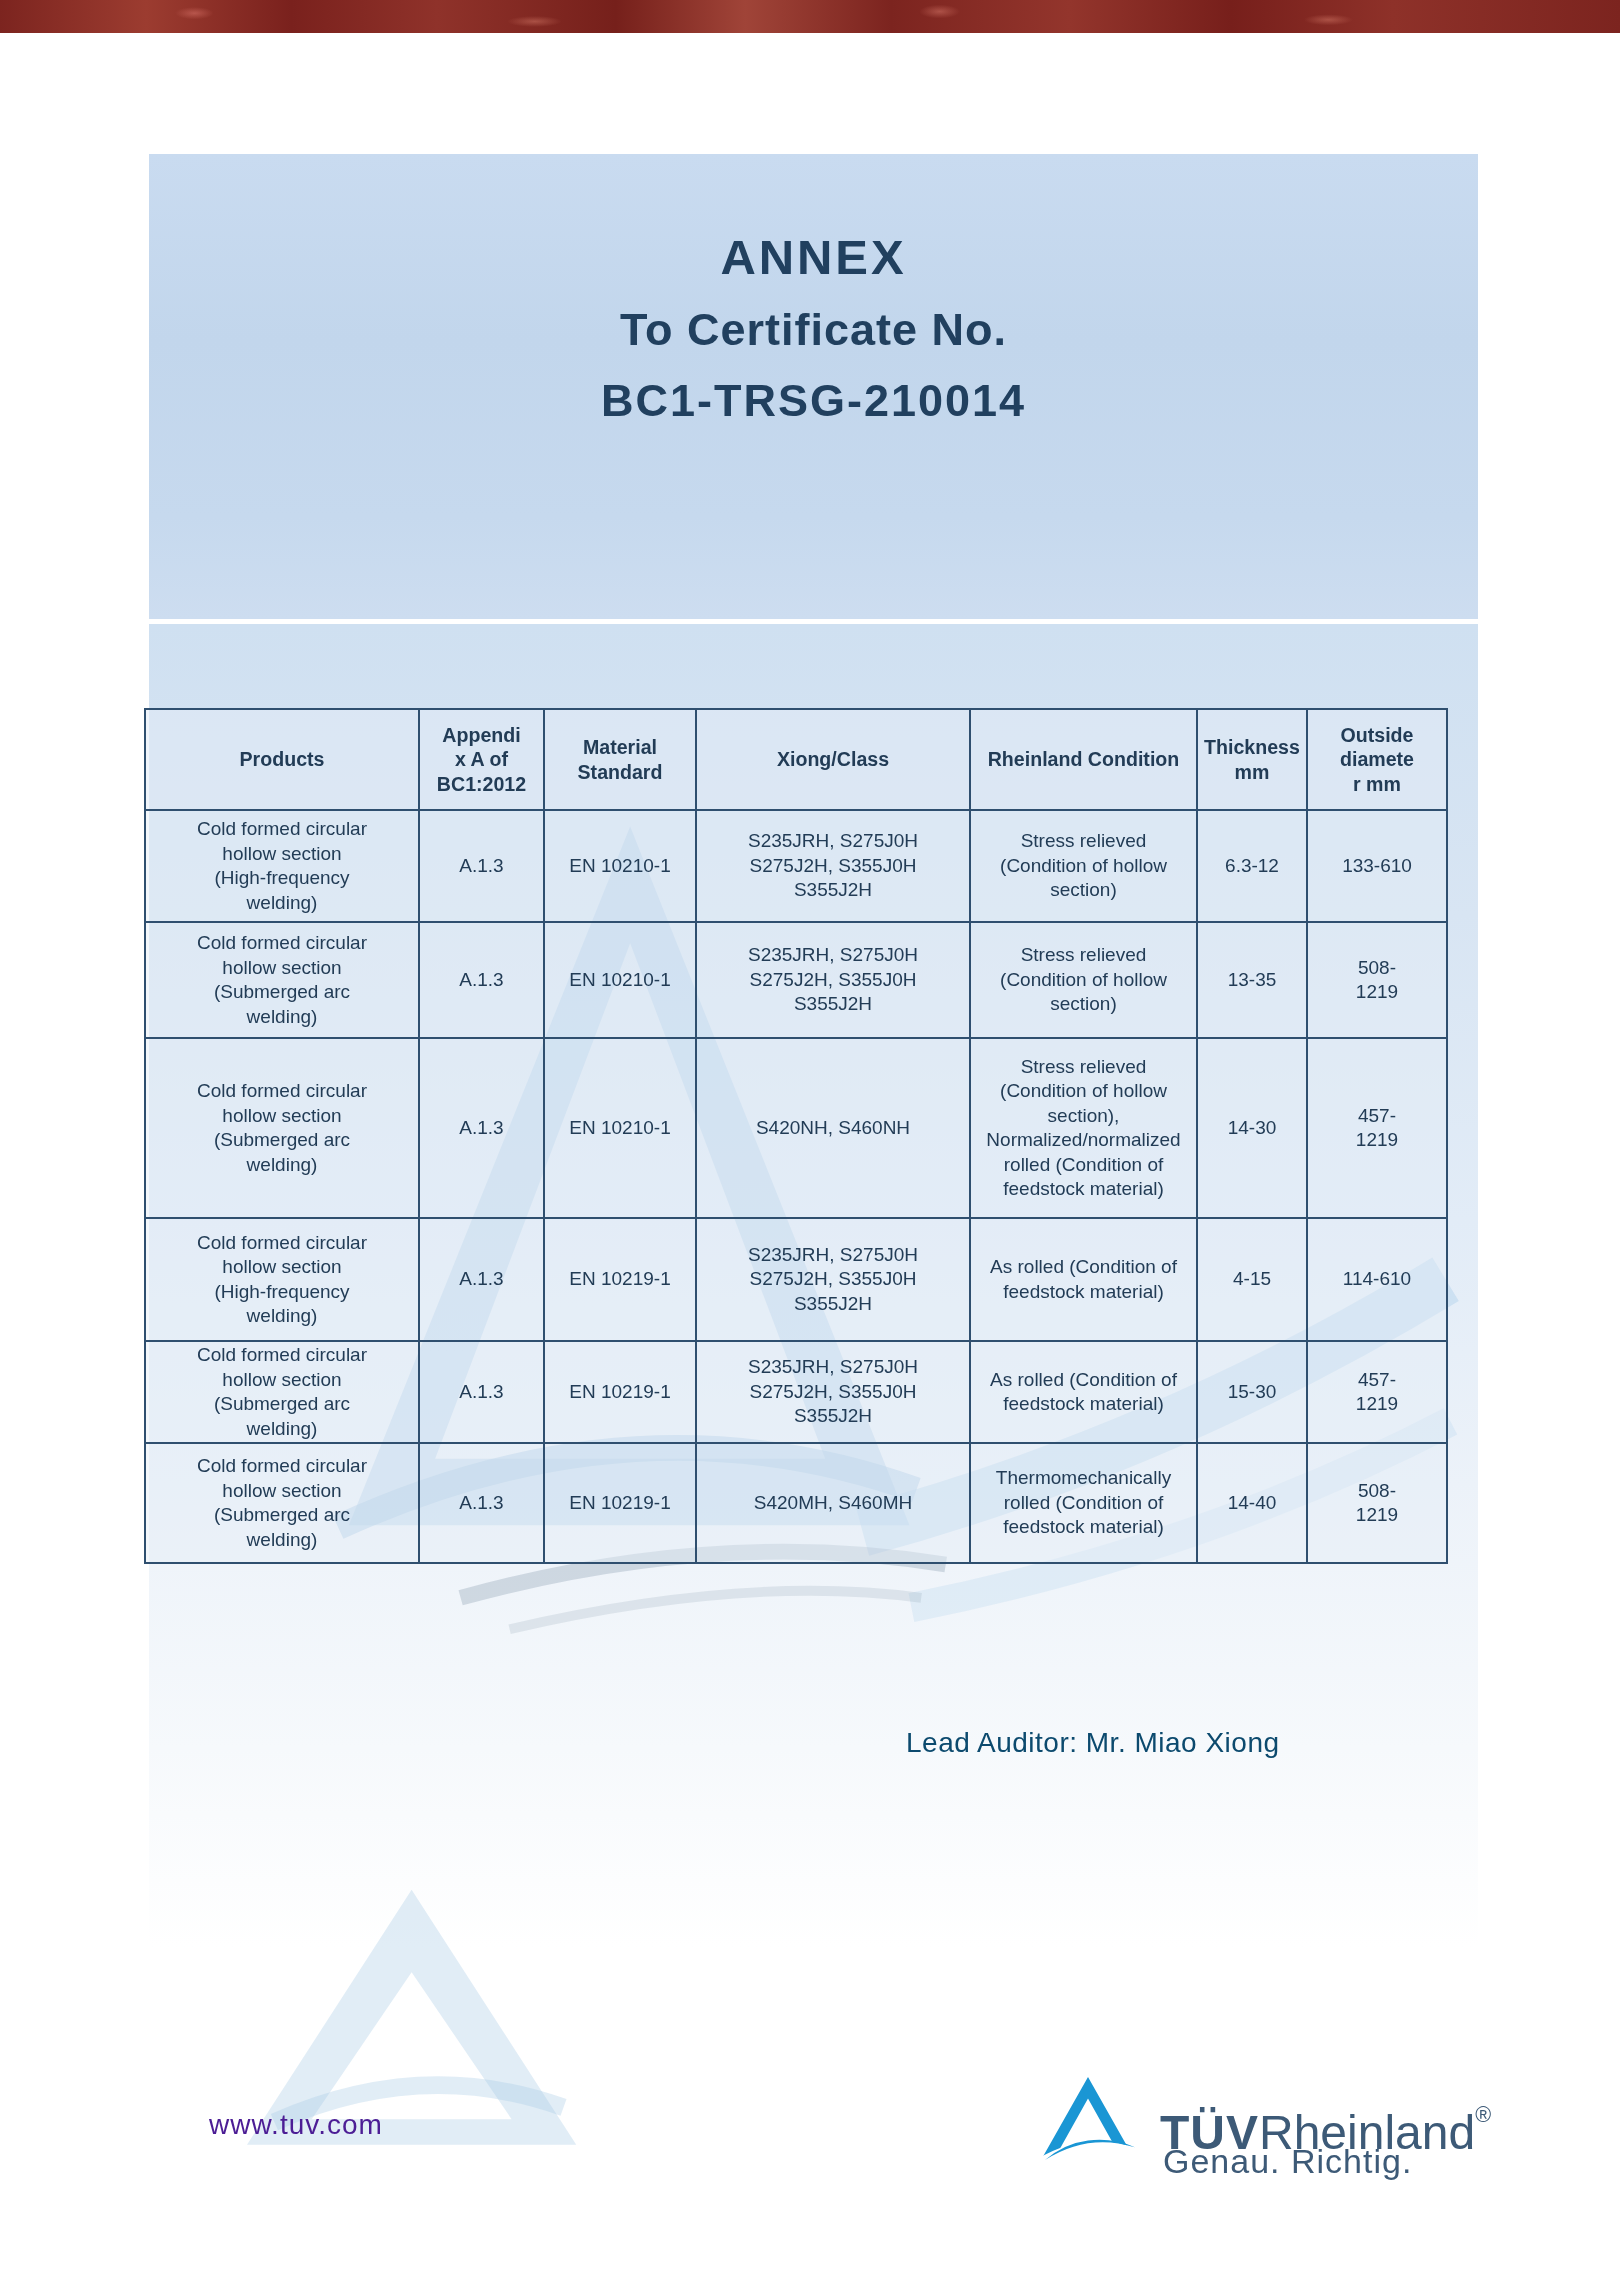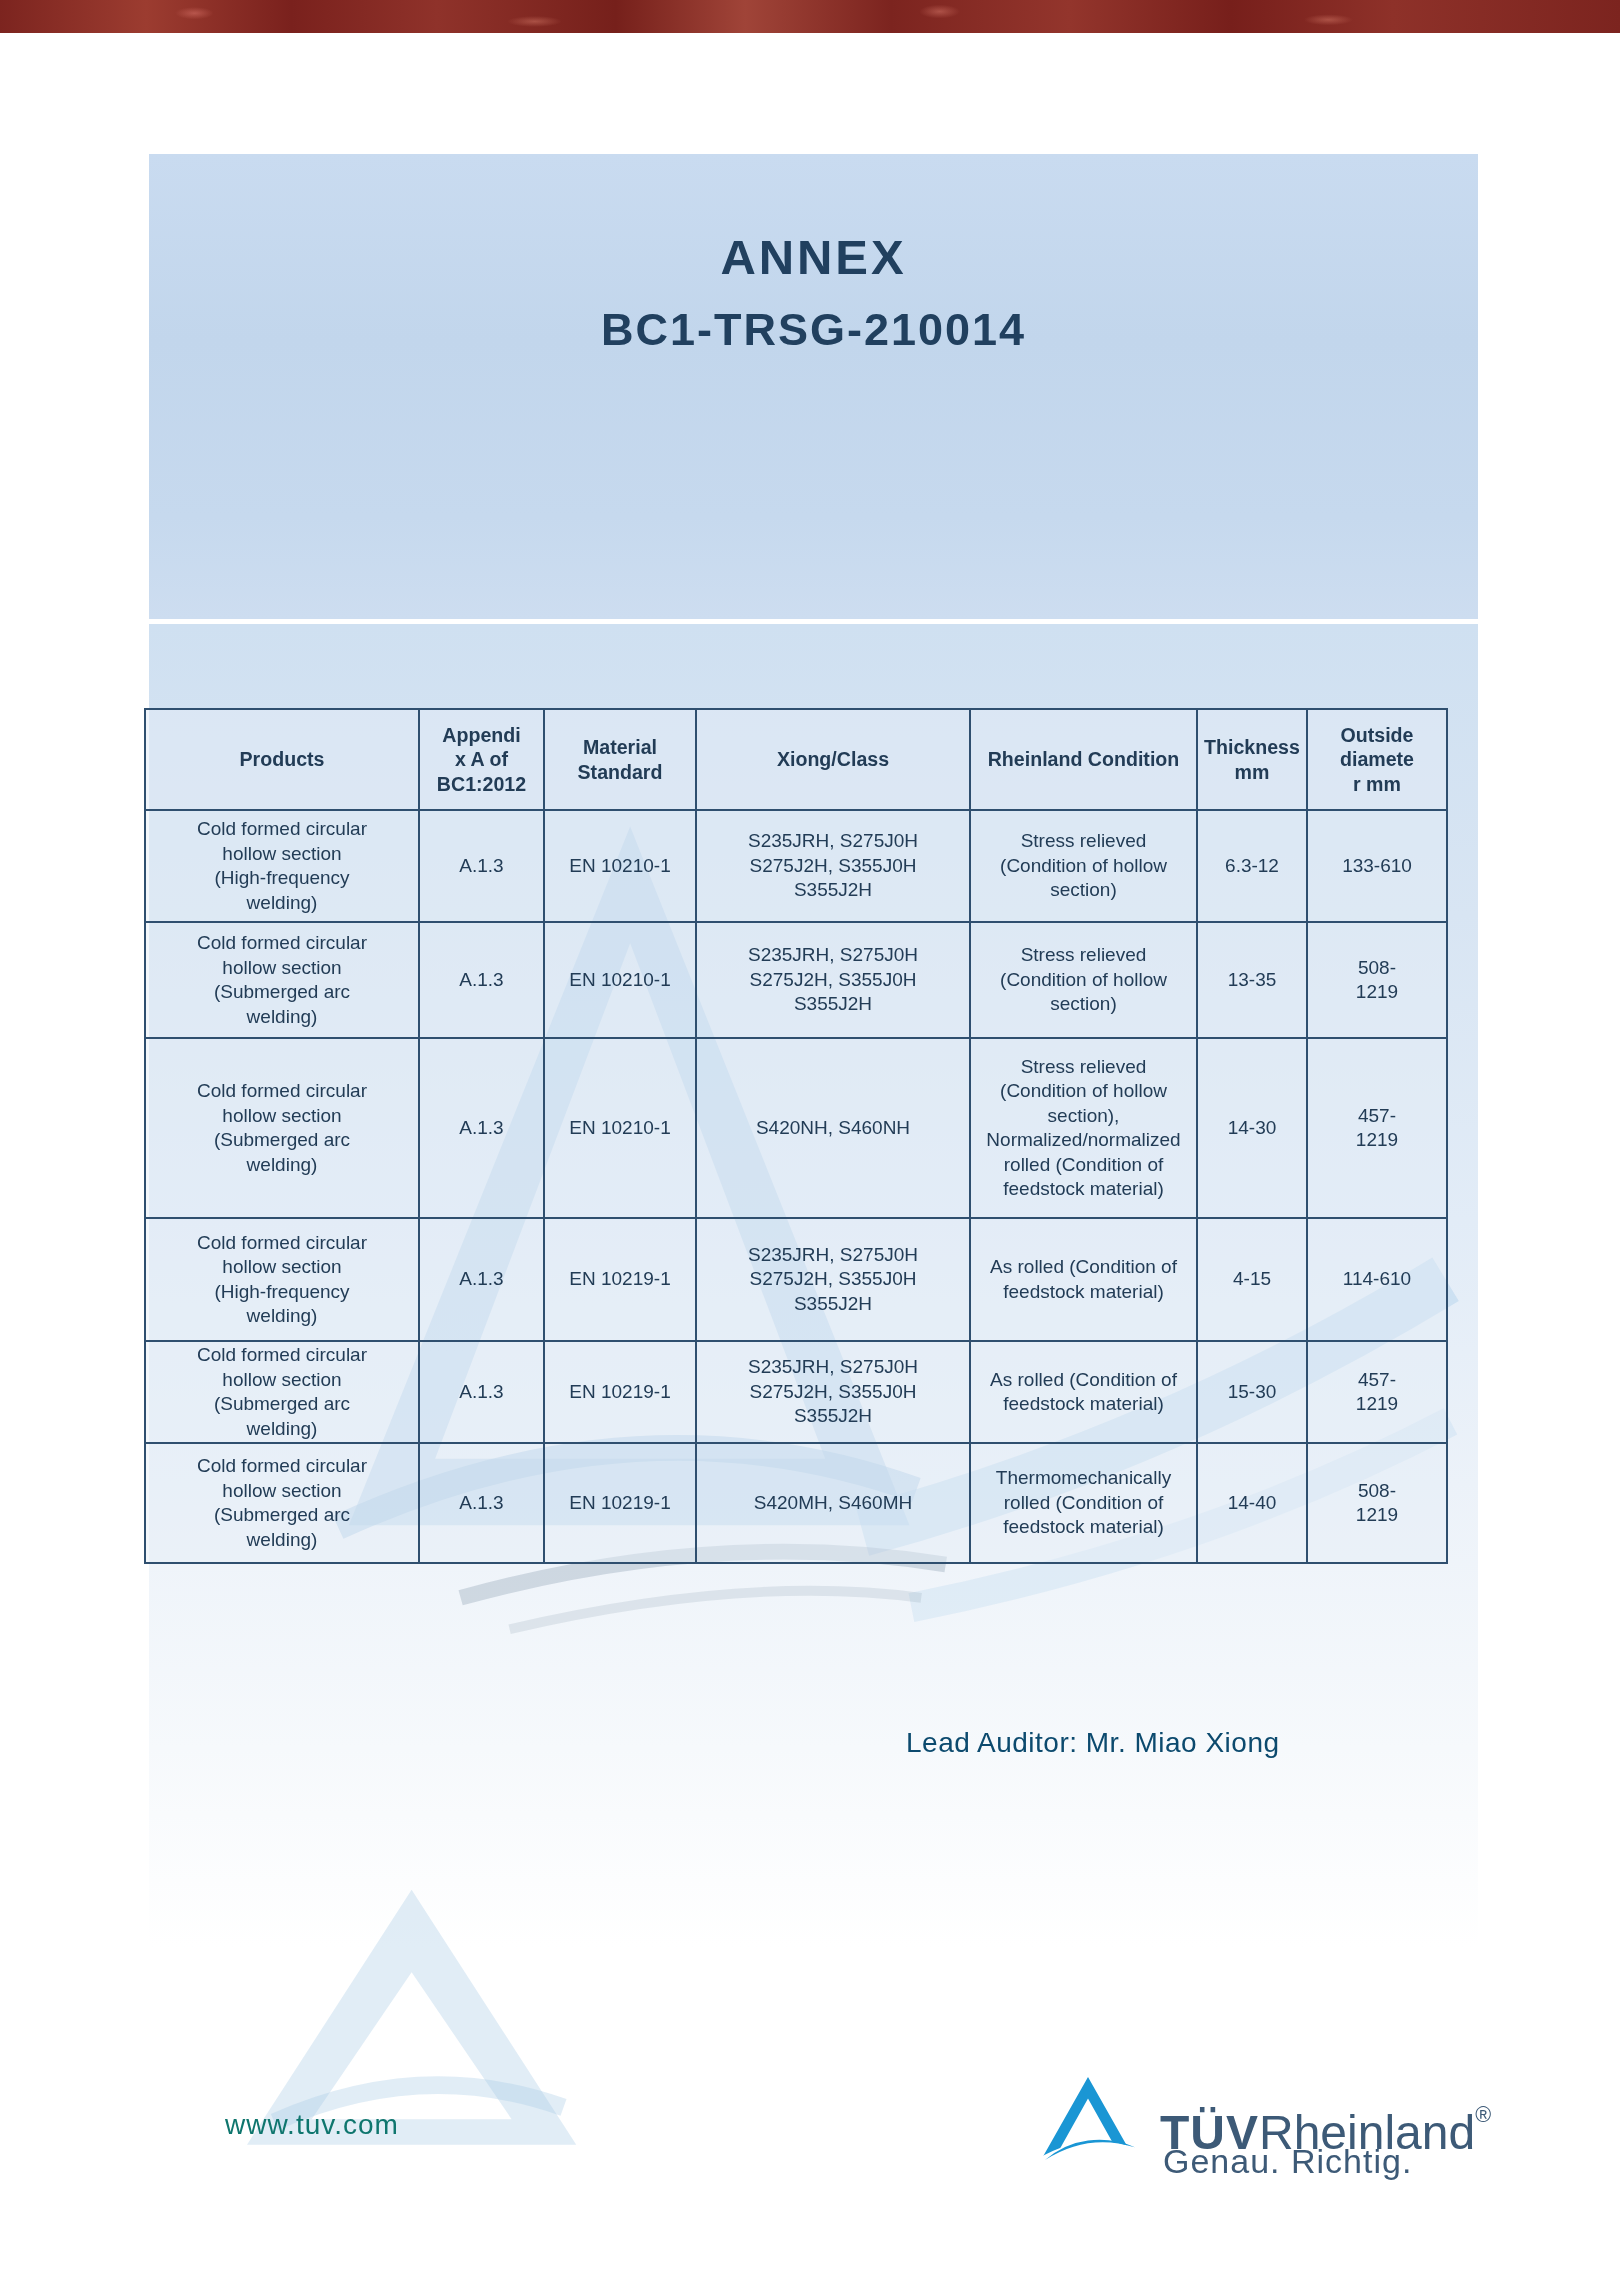--- a/index.html
+++ b/index.html
@@ -50,21 +50,21 @@
   table.annex{border:2.9px solid #2f4f6f;}
   table.annex th{font-size:19.6px;line-height:24.5px;font-weight:bold;background:rgba(226,235,245,.55);}
   table.annex td{font-size:19px;line-height:24.5px;background:rgba(229,237,246,.45);}
   
   .lead-auditor{
     position:absolute;left:906px;top:1727px;z-index:3;
     font-size:28px;color:#0c4a6e;letter-spacing:0.5px;
   }
   .website{
     position:absolute;left:209px;top:2109px;z-index:3;
-    font-size:28px;color:#0f766e;letter-spacing:1px;margin-left:16px;
+    font-size:28px;color:#4c1d95;letter-spacing:1px;
   }
   
   .logo{position:absolute;left:1035px;top:2066px;z-index:3;width:461px;}
   .logo-triangle{position:absolute;left:0;top:7.8px;width:106px;height:90px;}
   .logo-text{position:absolute;left:125px;top:15.7px;white-space:nowrap;color:#3d5a77;margin-top:20px;}
   .logo-tuv{font-size:48px;font-weight:bold;letter-spacing:1px;}
   .logo-rheinland{font-size:48px;font-weight:normal;}
   .logo-reg{font-size:21.6px;vertical-align:27.4px;}
   .logo-tagline{position:absolute;left:128px;top:76px;font-size:34px;color:#3d5a77;letter-spacing:1px;}
 </style>
@@ -87,20 +87,21 @@
   <path d="M470 1630 Q730 1558 965 1596" stroke="rgba(120,140,160,0.28)" stroke-width="16" fill="none"></path>
   <path d="M520 1662 Q760 1606 940 1630" stroke="rgba(130,150,168,0.18)" stroke-width="10" fill="none"></path>
 
   <path d="M420 1928 L588 2188 L252 2188 Z M420 2012 L522 2162 L318 2162 Z" fill="rgba(168,202,230,0.35)" fill-rule="evenodd"></path>
   <path d="M280 2165 Q430 2098 575 2150" stroke="rgba(168,202,230,0.35)" stroke-width="18" fill="none"></path>
 </svg>
 
 <div class="title-block">
   <div class="title-text">
     <div class="title-line1">ANNEX</div>
+    <div class="title-line2">To Certificate No.</div>
     <div class="title-line3">BC1-TRSG-210014</div>
   </div>
 </div>
 
 <div class="annex-table-wrap">
   <table class="annex">
     <colgroup>
         <col style="width: 274px;">
         <col style="width: 125px;">
         <col style="width: 152px;">

